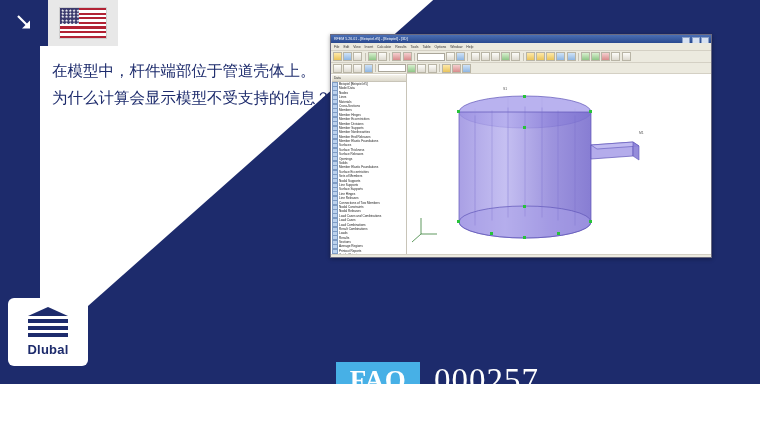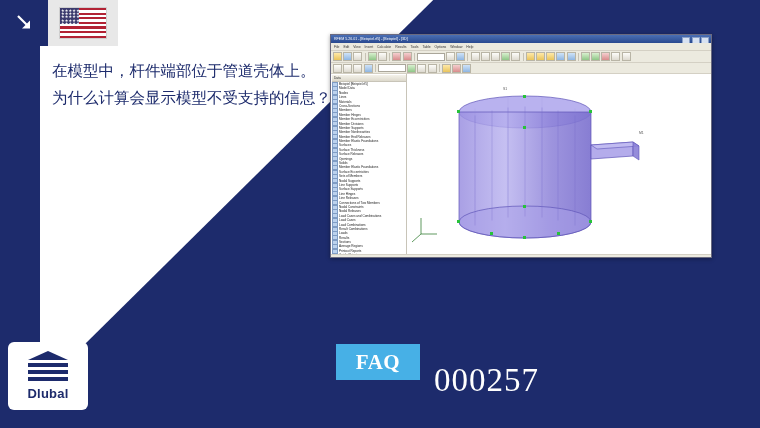--- a/index.html
+++ b/index.html
@@ -3,21 +3,21 @@
 <meta charset="utf-8">
 <style>
   html, body {
     margin: 0;
     padding: 0;
     background: #ffffff;
   }
   #page {
     position: relative;
     width: 760px;
-    height: 428px;
+    height: 384px;
     overflow: hidden;
     font-family: "Liberation Sans", sans-serif;
     background: #ef4444;
   }
 
   
   .bg-white {
     position: absolute;
     inset: 0;
     background: #ffffff;
@@ -153,26 +153,26 @@
     color: #1d2b6c;
     font-size: 13px;
     font-weight: bold;
     letter-spacing: 0.2px;
   }
 
   
   .faq-badge {
     position: absolute;
     left: 336px;
-    top: 344px;
+    top: 362px;
     width: 84px;
     height: 36px;
     background: #47b0e6;
     color: #ffffff;
-    font-size: 21px;
+    font-size: 27px;
     font-weight: bold;
     letter-spacing: 0.5px;
     display: flex;
     align-items: center;
     justify-content: center;
     font-family: "Liberation Serif", serif;
   }
   .faq-number {
     position: absolute;
     left: 434px;

